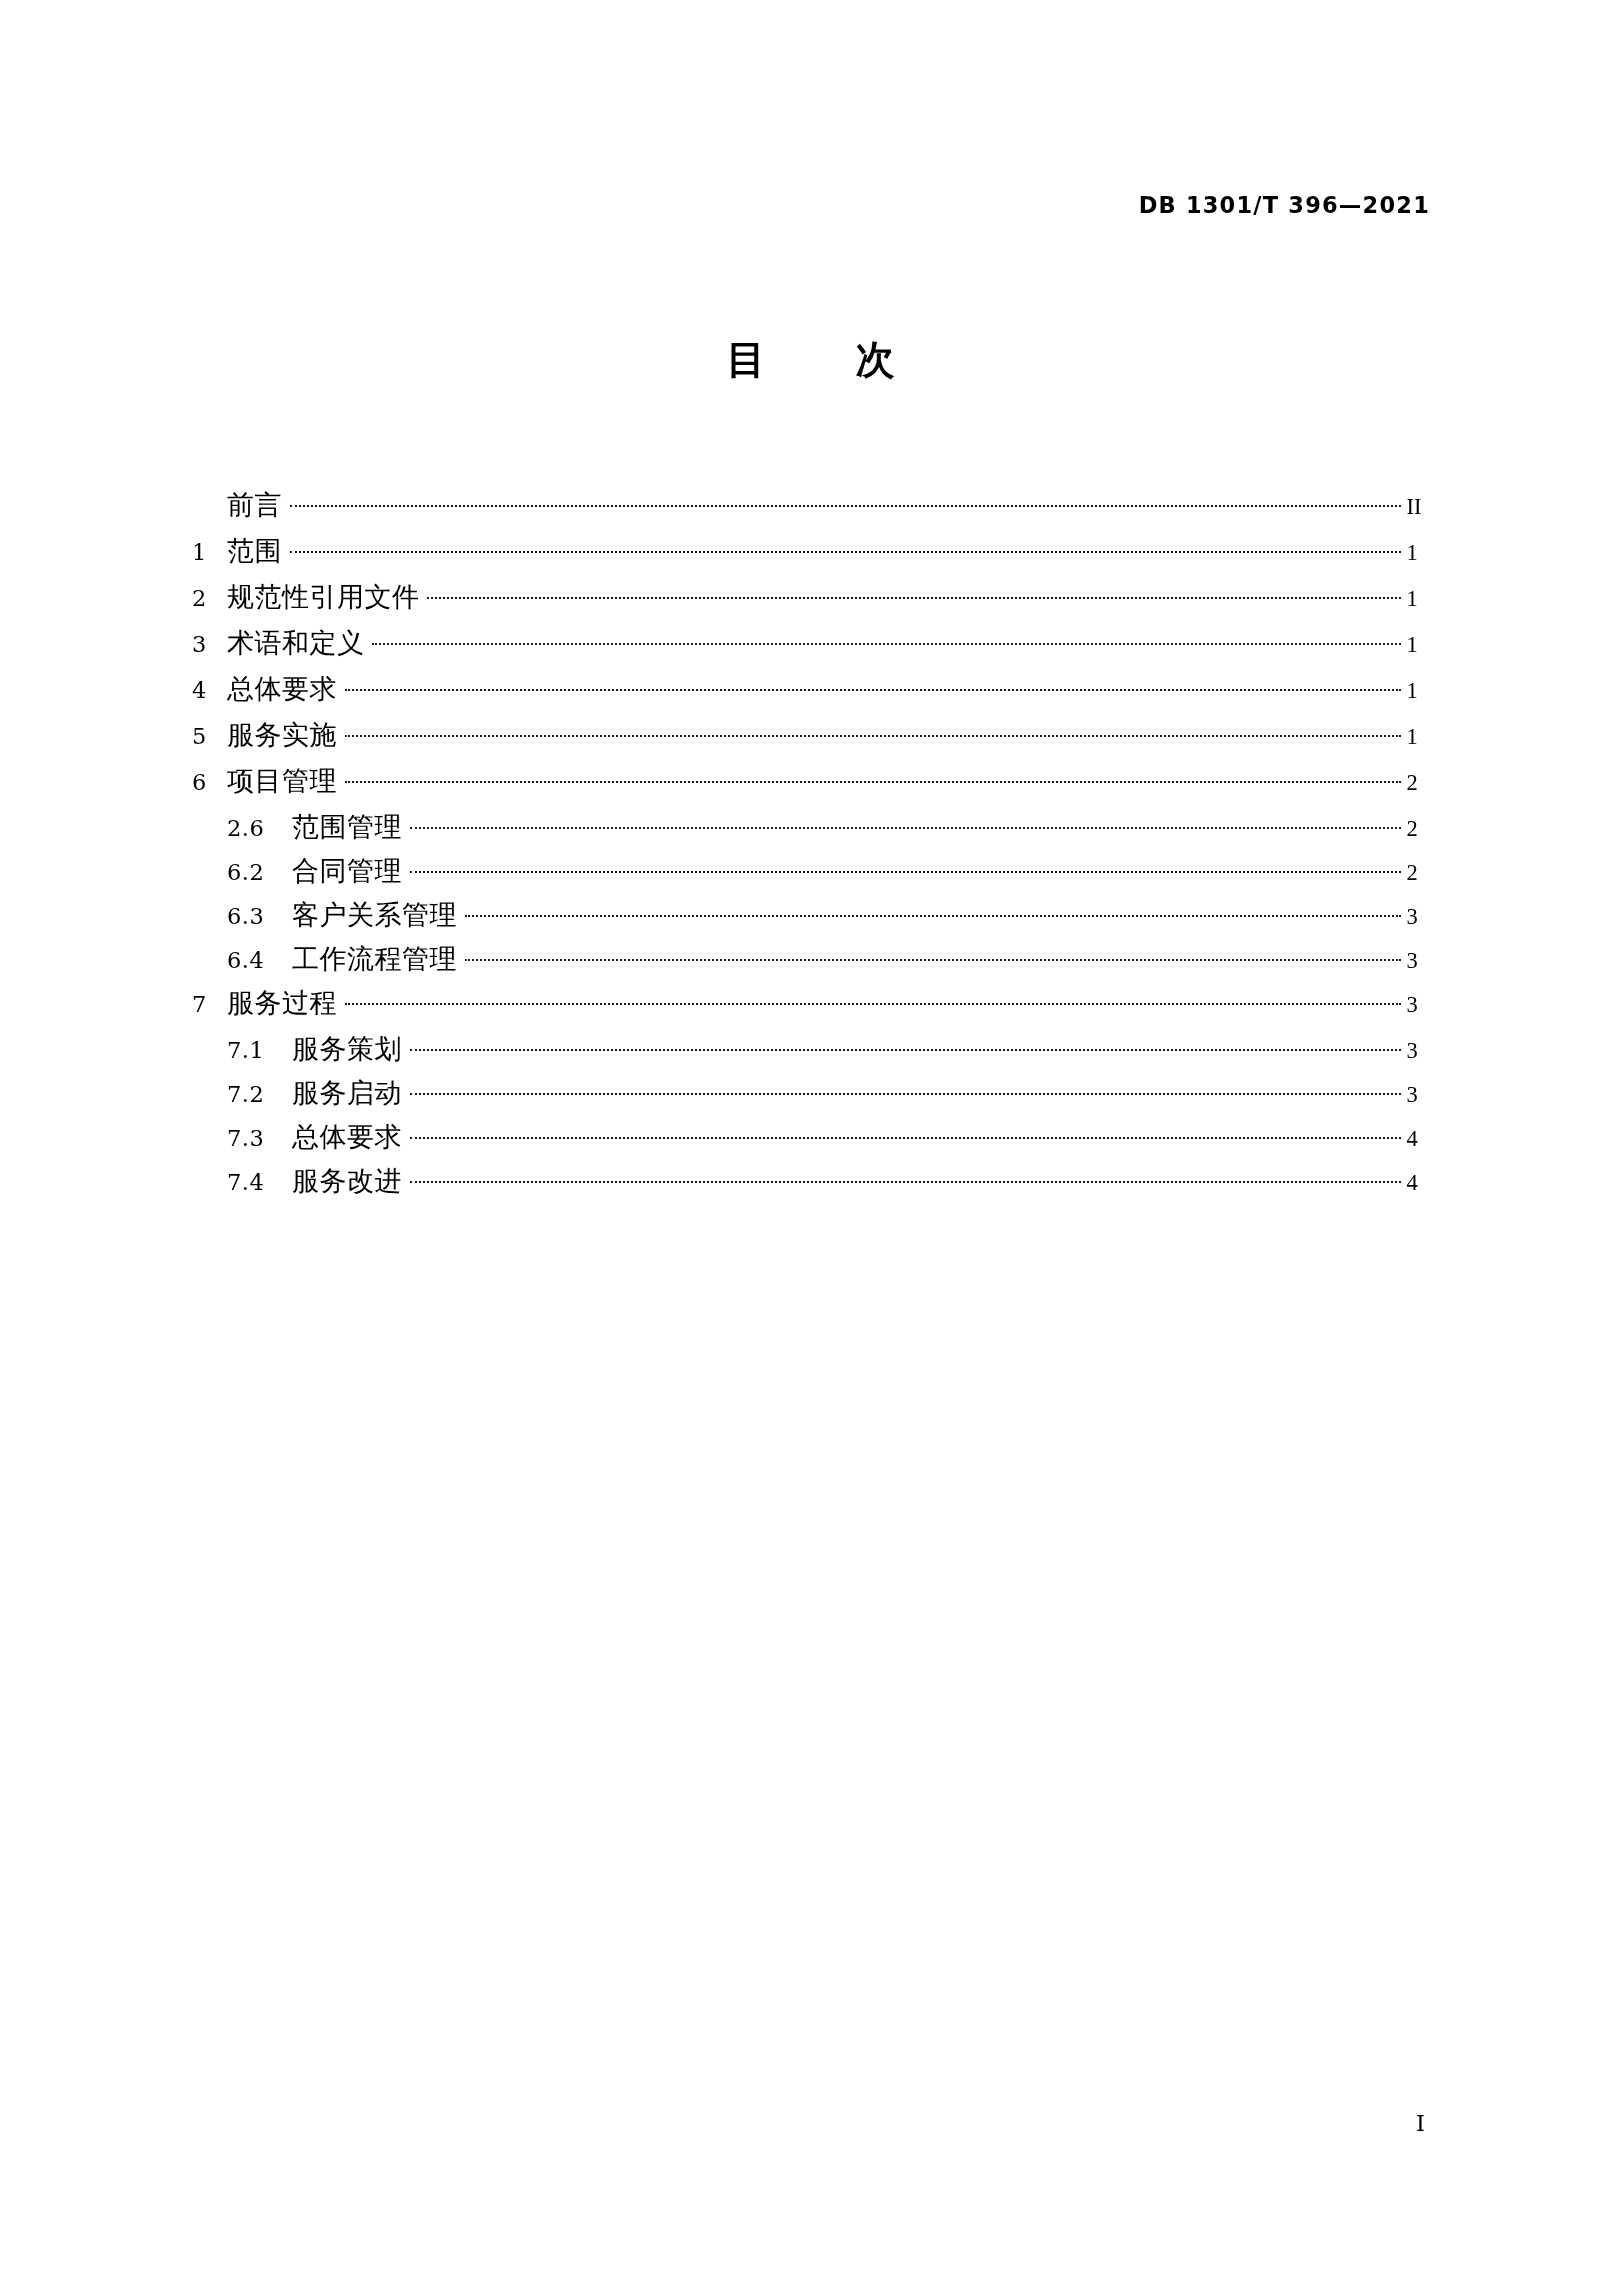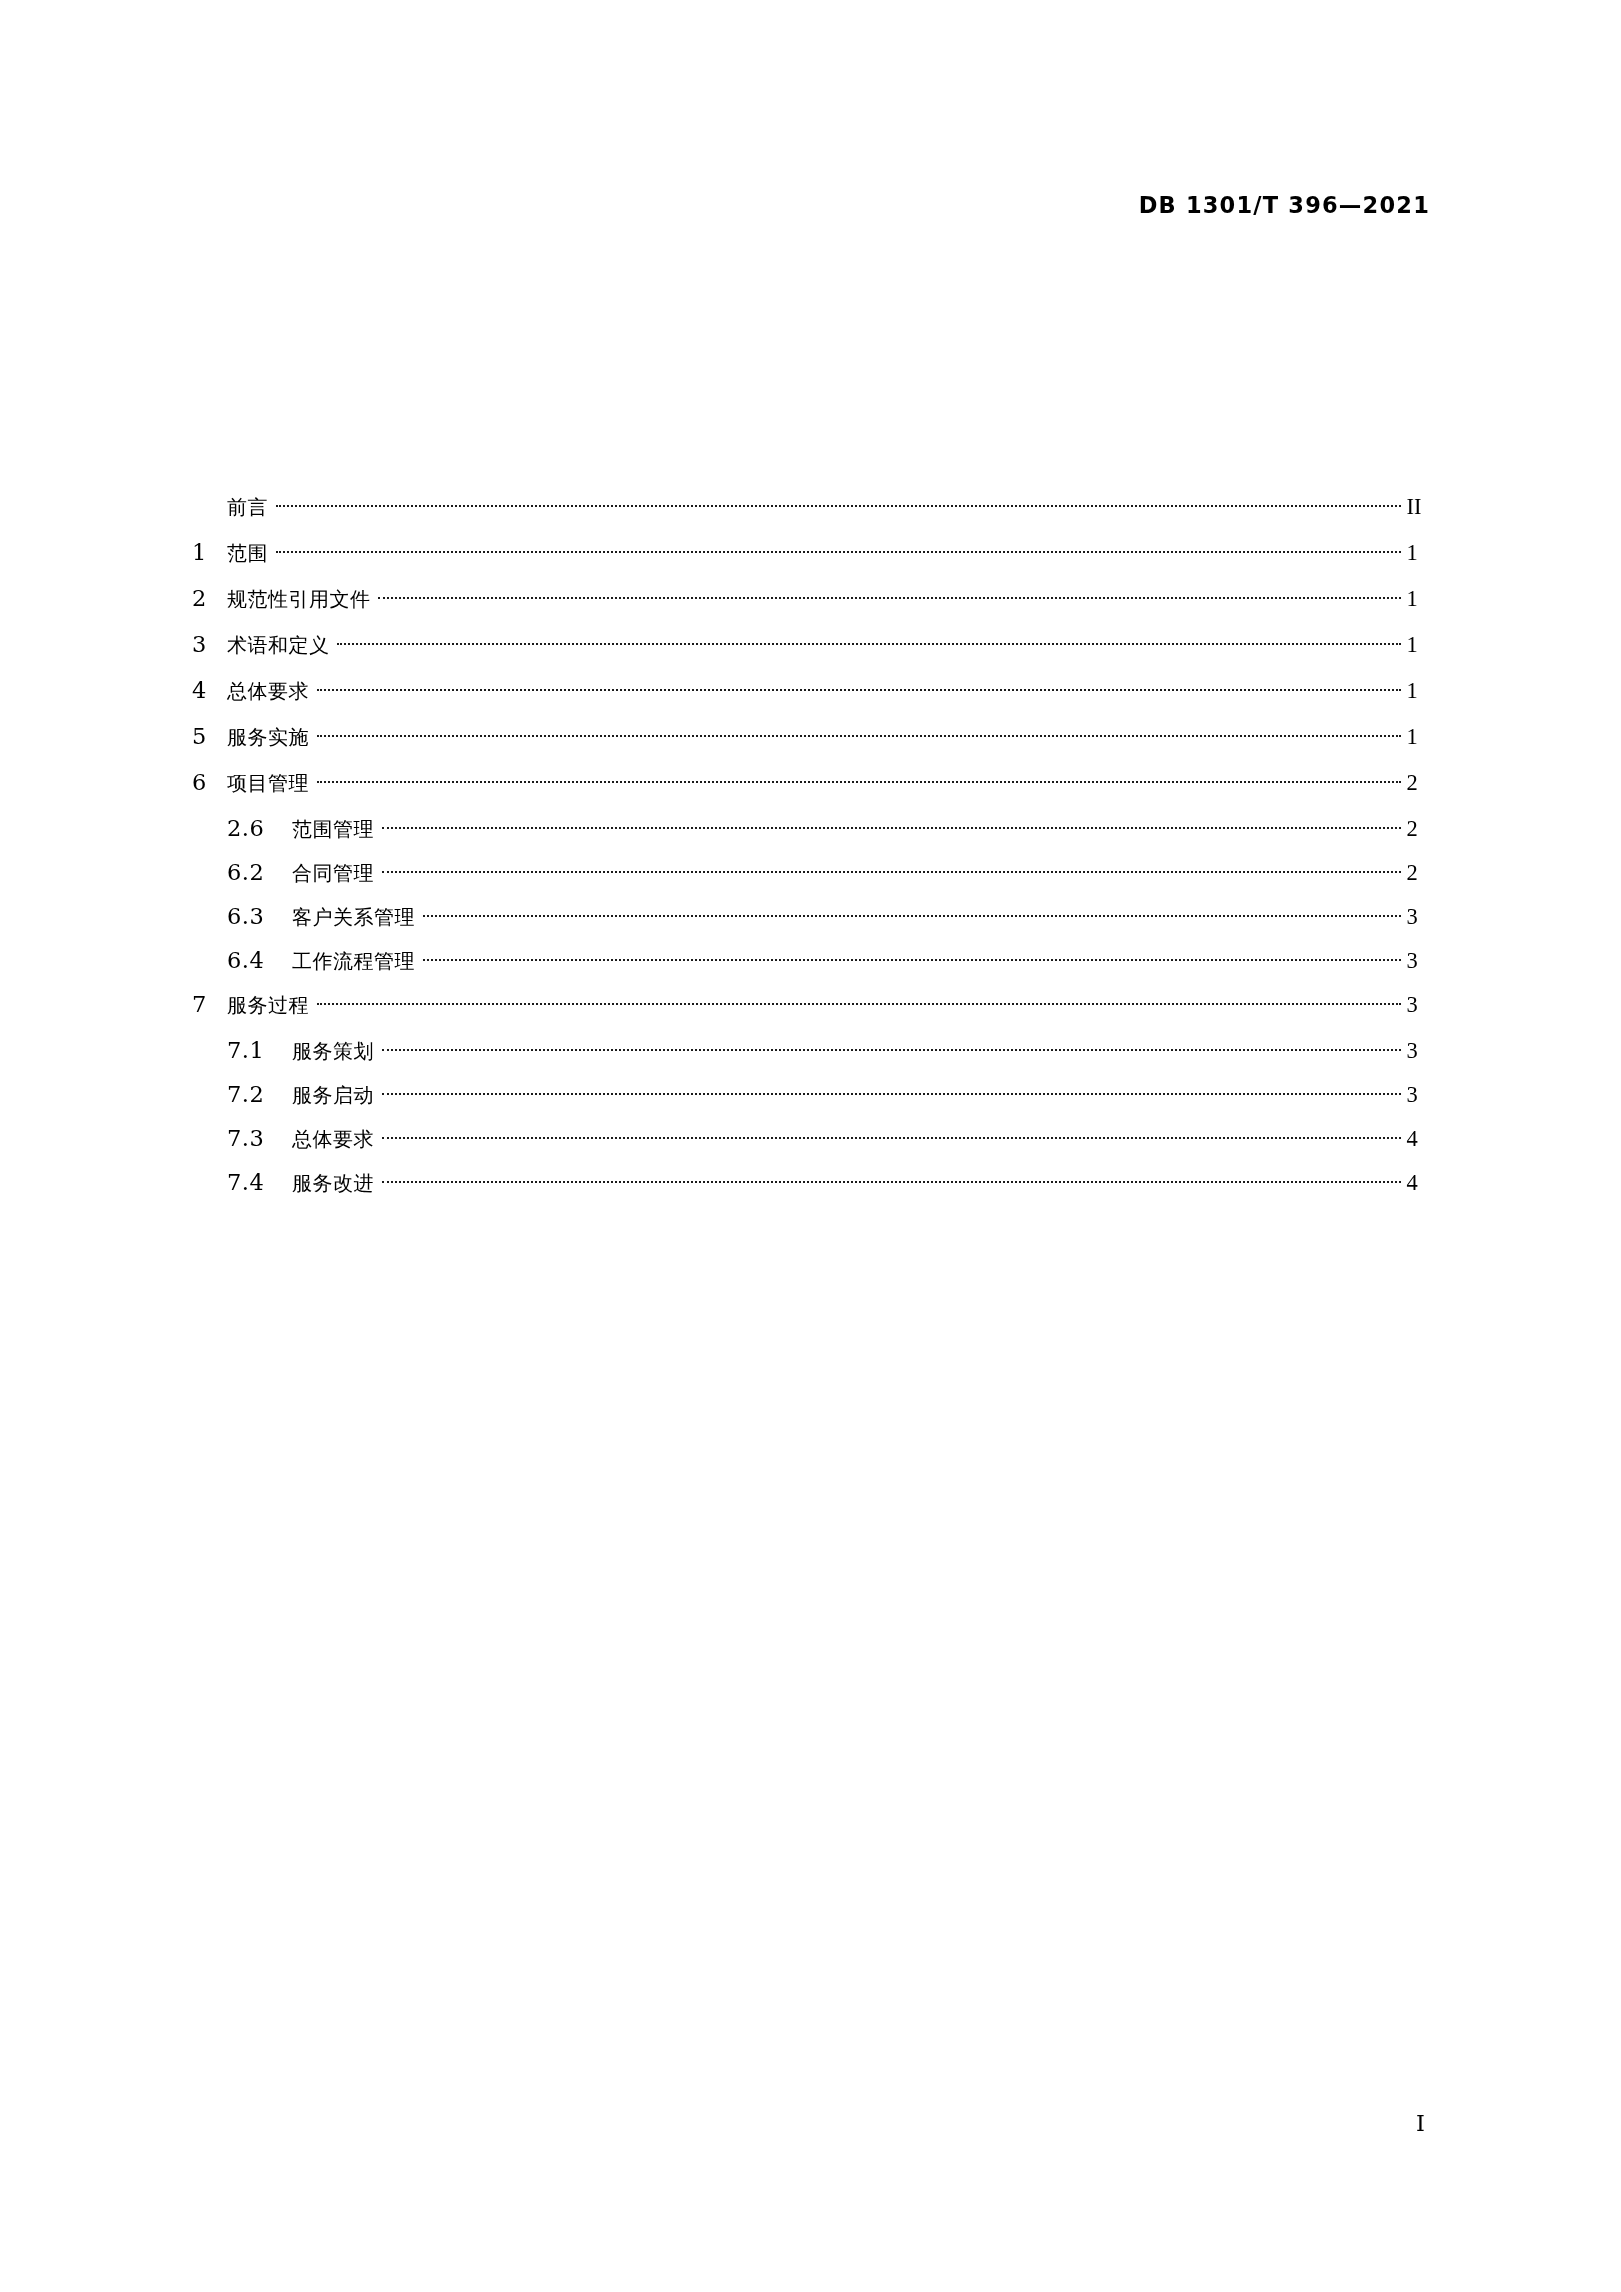--- a/index.html
+++ b/index.html
@@ -64,21 +64,21 @@
   }
   .num.lvl1 {
     min-width: 35px;
   }
   .num.lvl2 {
     min-width: 65px;
     letter-spacing: 0.5px;
   }
   .label {
     font-family: Liberation Sans, sans-serif;
-    font-size: 20px;
+    font-size: 27px;
     letter-spacing: 0.5px;
   }
   .leader {
     flex: 1 1 auto;
     overflow: hidden;
     margin: 0 5.9px 0 7.8px;
     position: relative;
     height: 23.5px;
   }
   .leader::before {
@@ -103,20 +103,21 @@
     font-size: 22.5px;
   }
 </style>
 </head>
 <body>
 
 <div class="page">
 
   <div class="header-code">DB 1301/T 396—2021</div>
 
+  <div class="toc-title">目　次</div>
 
   <div class="toc">
       <div class="toc-row">
         <span class="num lvl1"></span>
         <span class="label">前言</span>
         <span class="leader"></span>
         <span class="pg">II</span>
       </div>
       <div class="toc-row">
         <span class="num lvl1">1</span>

